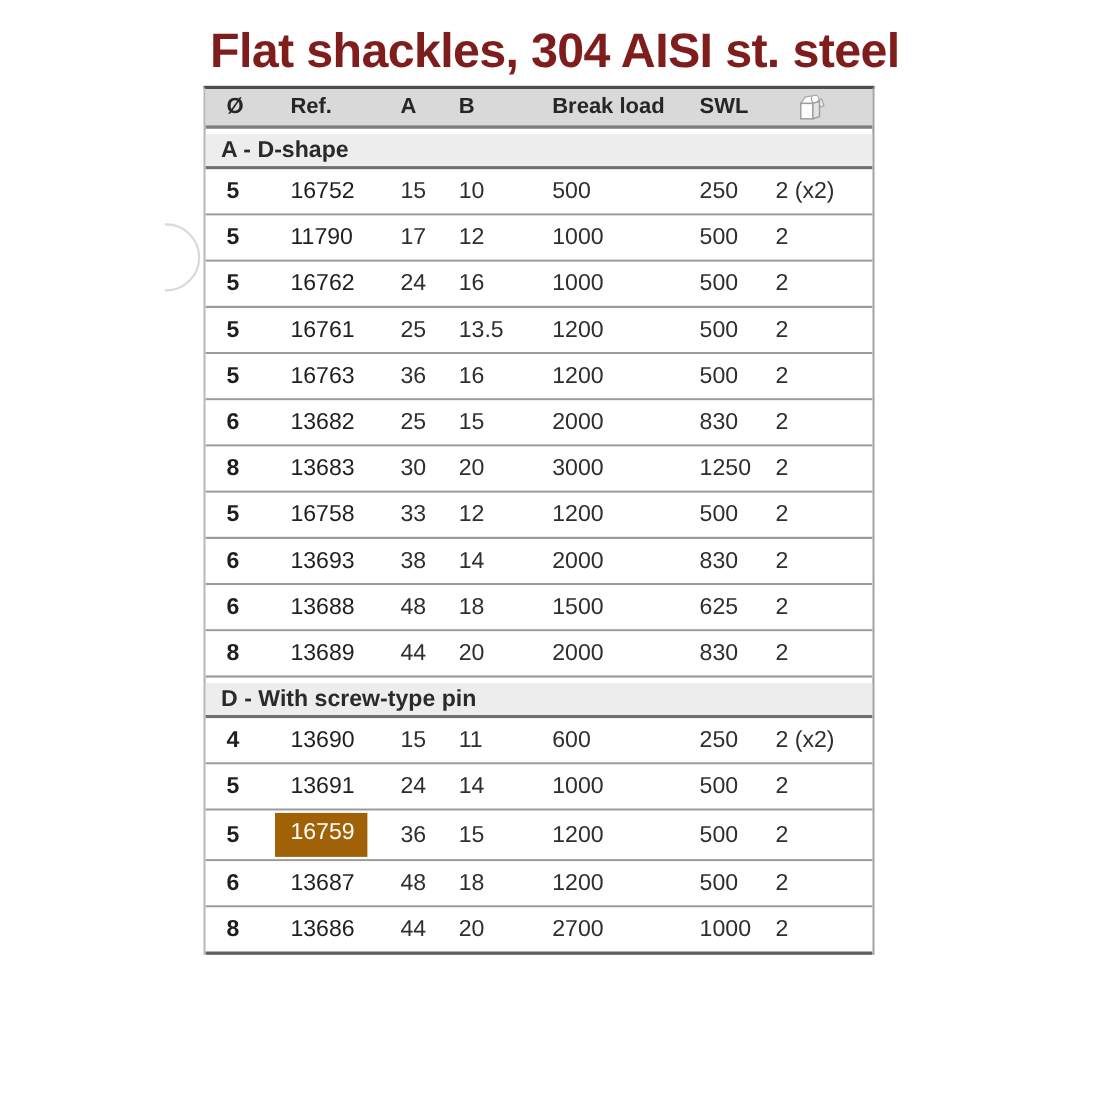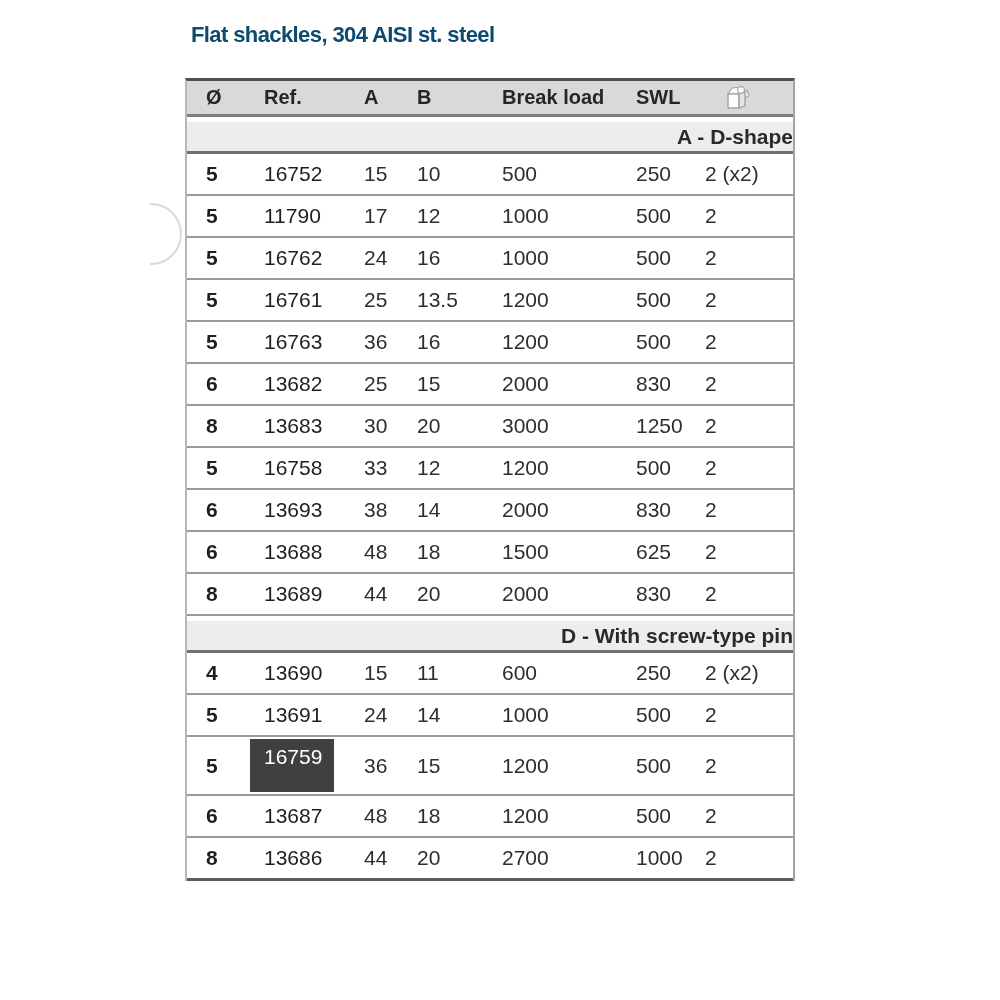--- a/index.html
+++ b/index.html
@@ -3,21 +3,21 @@
 <meta charset="utf-8">
 <style>
   html,body{margin:0;padding:0;background:#ffffff;}
   body{
     width:1000px;height:1000px;position:relative;overflow:hidden;
     font-family:"Liberation Sans","DejaVu Sans",sans-serif;
     -webkit-font-smoothing:antialiased;
   }
   .page-title{
     position:absolute;left:191px;top:22px;margin:0;
-    font-size:22px;font-weight:bold;letter-spacing:-0.6px;color:#0c4a6e;
+    font-size:44px;font-weight:bold;letter-spacing:-0.6px;color:#7f1d1d;
   }
   .shackle-table{
     position:absolute;left:185px;top:78px;width:610px;
     border-top:3px solid #4f4f4f;
     border-left:2px solid #b7b7b7;
     border-right:2px solid #a3a3a3;
     box-sizing:border-box;
     color:#2e2e2e;
   }
   .grid-row{
@@ -29,43 +29,43 @@
     background:#d9d9d9;
     border-bottom:3px solid #7e7e7e;
     height:33px;
     font-size:20px;font-weight:bold;color:#262626;
   }
   .section-row{
     background:#ededed;
     border-bottom:3px solid #6f6f6f;
     margin-top:5px;
     padding:3px 0 2px 0;
-    font-size:21px;font-weight:bold;color:#2a2a2a;text-align:right;
+    font-size:21px;font-weight:bold;color:#2a2a2a;
   }
   .section-row .label{padding-left:14px;}
   .data-row{
     background:#ffffff;
     border-bottom:2px solid #9b9b9b;
     font-size:21px;line-height:26px;
     padding:7px 0;
   }
   .data-row.last{border-bottom:3px solid #5e5e5e;}
   .c1{padding-left:19px;}
   .c2{padding-left:25px;}
   .c3{padding-left:24px;}
   .c4{padding-left:25px;}
   .c5{padding-left:25px;}
   .c6{padding-left:25px;}
   .c7{padding-left:24px;}
   .cell-dia{font-weight:bold;color:#1f1f1f;}
   .cell-ref{font-weight:normal;color:#1f1f1f;}
   .hl{
     display:inline-block;
-    background:#404040;color:#ffffff;
-    padding:5px 12px 22px 14px;
+    background:#a16207;color:#ffffff;
+    padding:5px 12px 9px 14px;
     margin:-5px 0 -5px -14px;
   }
   .pack-icon{display:block;margin-left:20px;}
   .edge-arc-clip{
     position:absolute;left:150px;top:200px;width:33px;height:66px;
     overflow:hidden;pointer-events:none;
   }
   .edge-arc{
     position:absolute;left:-30px;top:3px;width:58px;height:58px;
     border:2px solid #d9d9d9;border-radius:50%;

